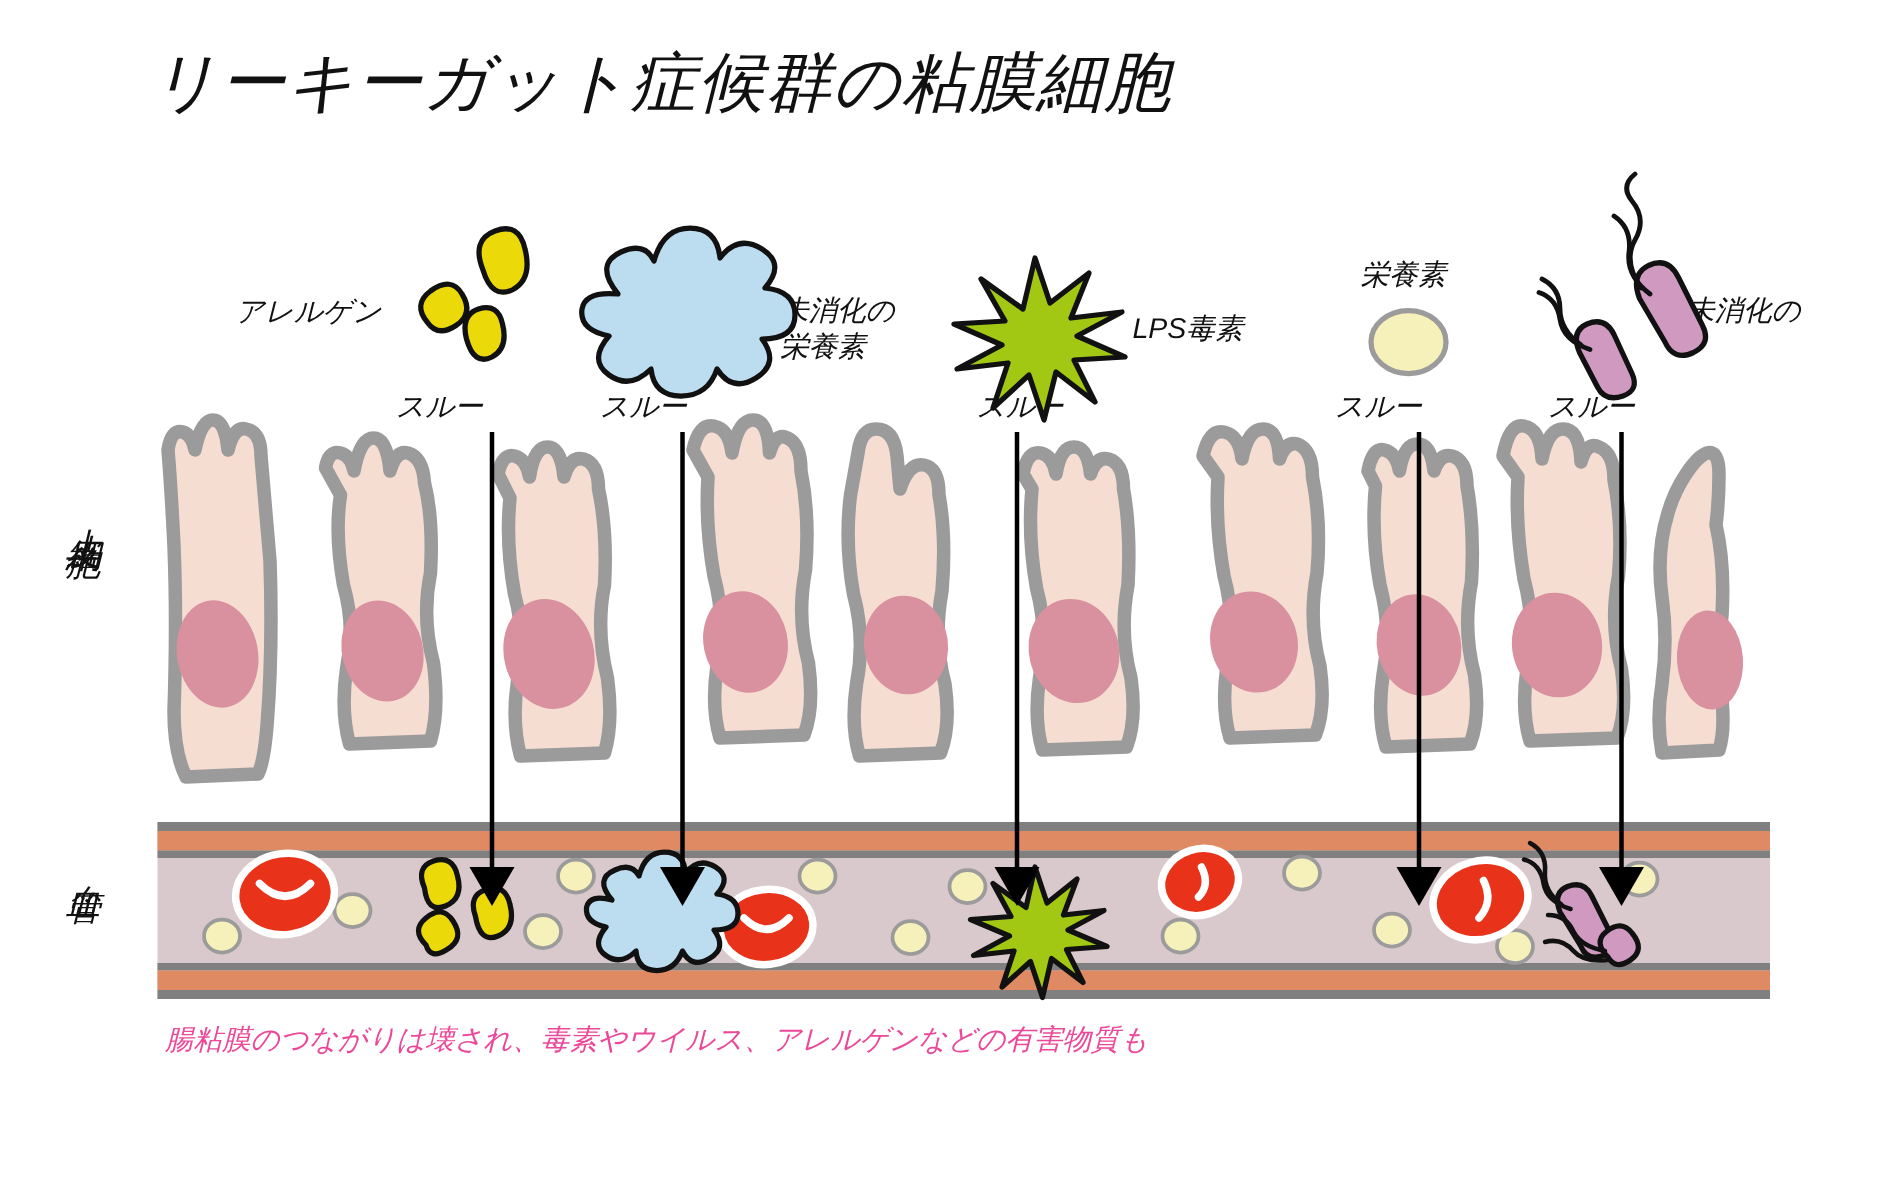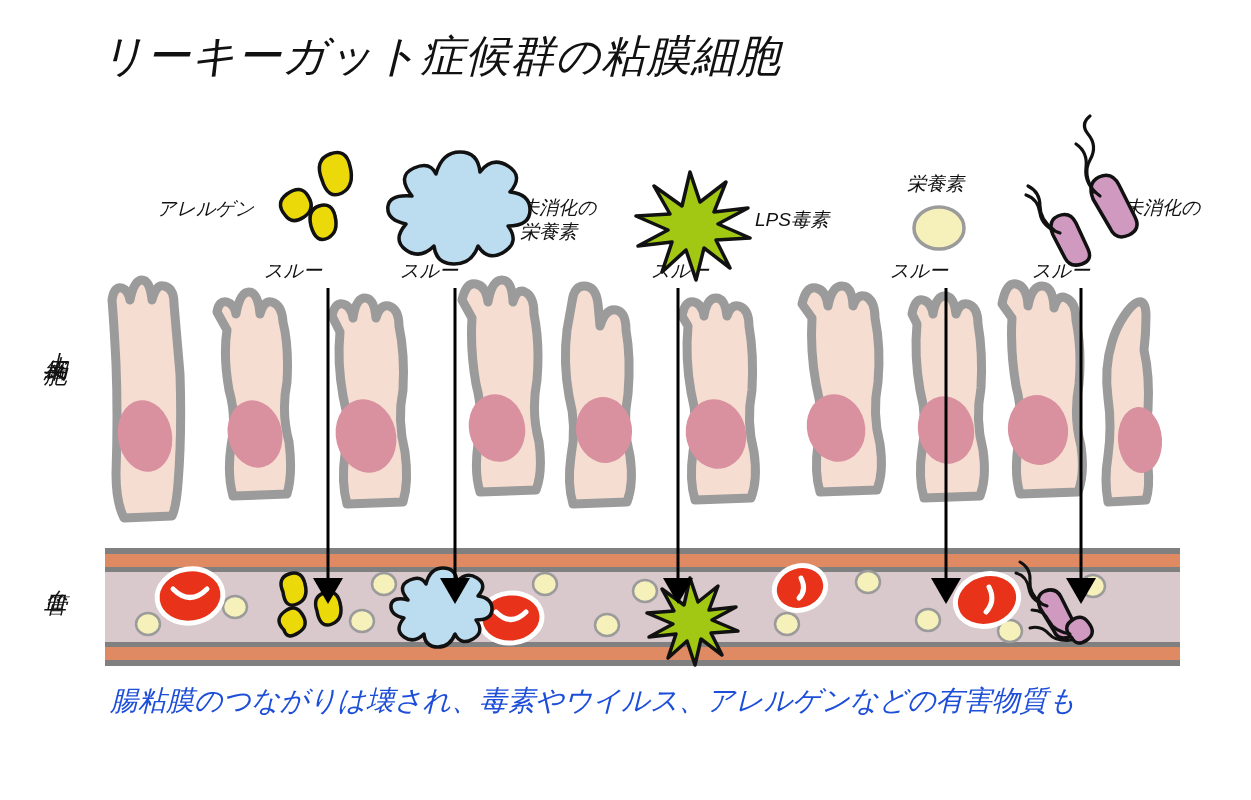--- a/index.html
+++ b/index.html
@@ -27,21 +27,21 @@
   .through{ font-size:19px; color:#111; white-space:nowrap;}
 
   .sidelabel{
     font-size:23px; color:#111;
     writing-mode:vertical-rl; text-orientation:upright;
     letter-spacing:4px; line-height:1;
   }
 
   .caption{
     left:110px; top:680px; width:920px;
-    font-size:28px; line-height:1.5; color:#1d4ed8;
+    font-size:19px; line-height:1.5; color:#ec4899;
   }
   .caption div{white-space:nowrap;}
 
   svg{display:block;}
   .stroke-cell{fill:#f6ddd1;stroke:#9b9b9b;stroke-width:9;stroke-linejoin:round;}
   .nucleus{fill:#d9909f;}
   .arrow-line{stroke:#000;stroke-width:3;fill:none;}
   .arrow-head{fill:#000;}
 </style>
 </head>

